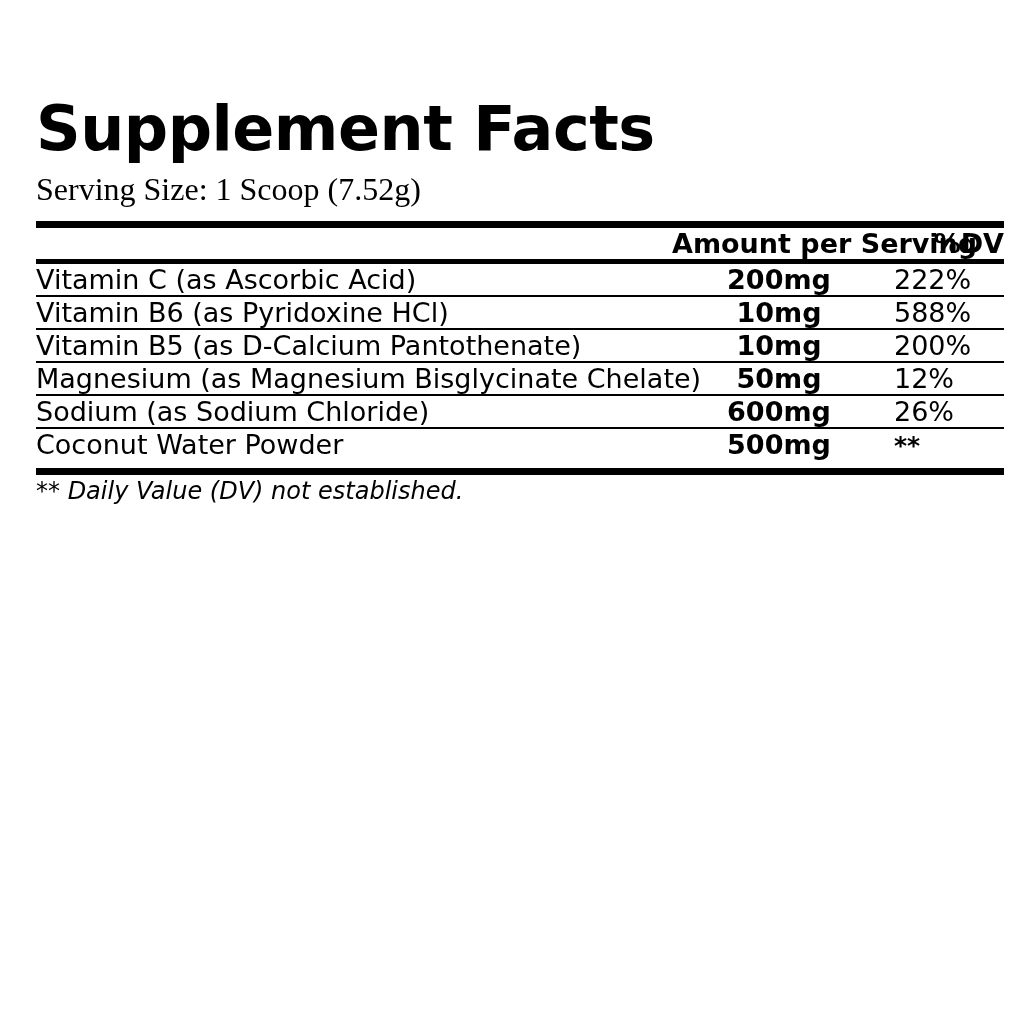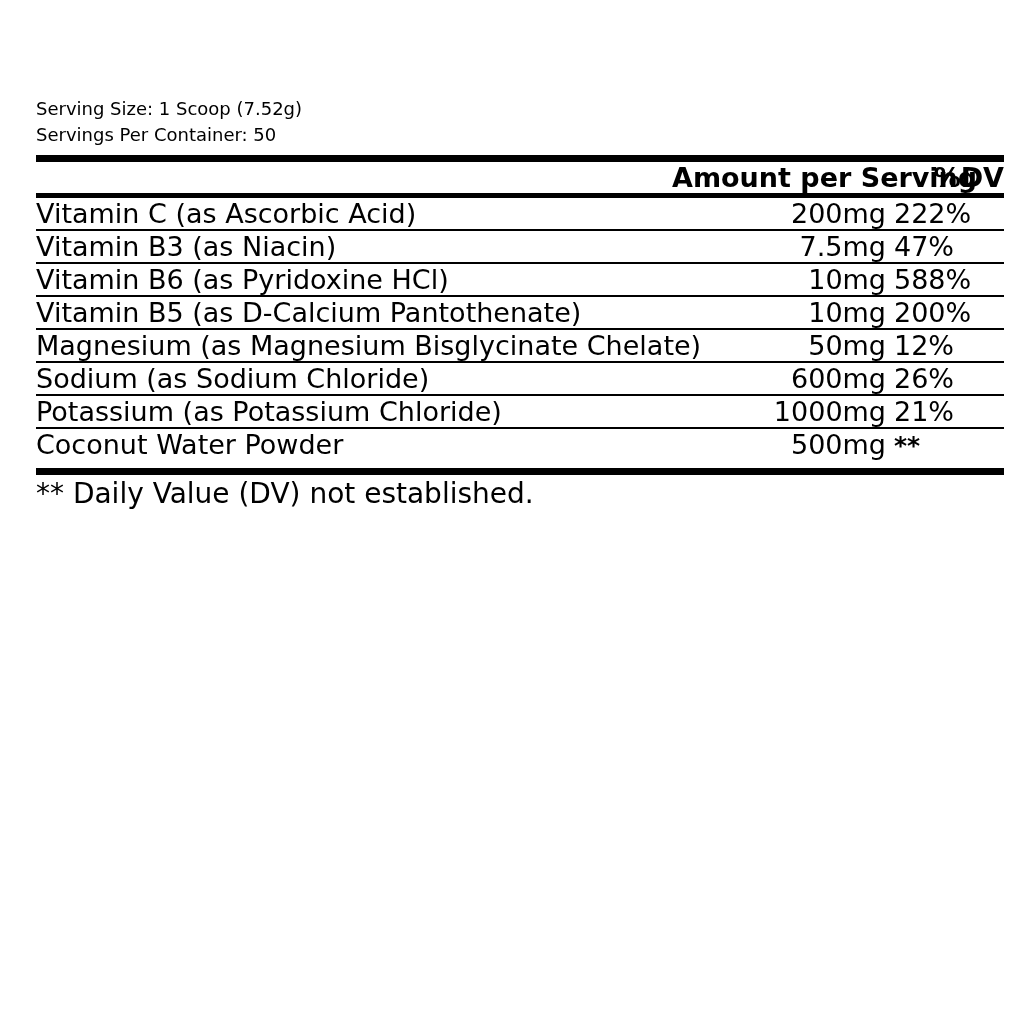--- a/index.html
+++ b/index.html
@@ -21,23 +21,24 @@
     width: 968px;
   }
   .title {
     font-size: 62px;
     font-weight: 700;
     letter-spacing: -0.5px;
     line-height: 1.05;
     margin: 0 0 6px 0;
   }
   .serving-line {
-    font-size: 18px;
+    font-size: 32px;
     line-height: 1.42;
     white-space: nowrap;
+    font-family: Liberation Serif, serif;
   }
   .rule-thick {
     height: 7px;
     background: #000;
     margin-top: 8px;
   }
   .rule-med {
     height: 5px;
     background: #000;
   }
@@ -64,38 +65,39 @@
   .head-row th.amt-head { padding-right: 8px; }
   .row td {
     font-size: 27px;
     font-weight: 400;
     padding: 9px 0 9px 0;
     white-space: nowrap;
     border-top: 2px solid #000;
   }
   .row:first-child td { border-top: none; }
   .row td.name { text-align: left; margin-left: 21px; }
-  .row td.amt  { text-align: right; padding-right: 8px; }
+  .row td.amt  { text-align: center; padding-right: 8px; font-weight: bold; }
   .row td.dv   { }
   .row td.dv.sym { font-weight: 700; font-size: 25px; }
 
   .footnote {
-    font-size: 28px;
+    font-size: 24px;
     padding-top: 2px;
     white-space: nowrap;
+    font-style: italic;
   }
 </style>
 </head>
 <body>
 
 <div class="panel">
 
+  <div class="title">Supplement Facts</div>
 
   <div class="serving-line">Serving Size: 1 Scoop (7.52g)</div>
-  <div class="serving-line">Servings Per Container: 50</div>
 
   <div class="rule-thick"></div>
 
   <table class="facts">
     <colgroup>
       <col class="col-name">
       <col class="col-amt">
       <col class="col-dv">
     </colgroup>
     <thead>
@@ -115,50 +117,40 @@
       <col class="col-amt">
       <col class="col-dv">
     </colgroup>
     <tbody>
       <tr class="row">
         <td class="name">Vitamin C (as Ascorbic Acid)</td>
         <td class="amt">200mg</td>
         <td class="dv">222%</td>
       </tr>
       <tr class="row">
-        <td class="name">Vitamin B3 (as Niacin)</td>
-        <td class="amt">7.5mg</td>
-        <td class="dv">47%</td>
-      </tr>
-      <tr class="row">
         <td class="name">Vitamin B6 (as Pyridoxine HCl)</td>
         <td class="amt">10mg</td>
         <td class="dv">588%</td>
       </tr>
       <tr class="row">
         <td class="name">Vitamin B5 (as D-Calcium Pantothenate)</td>
         <td class="amt">10mg</td>
         <td class="dv">200%</td>
       </tr>
       <tr class="row">
         <td class="name">Magnesium (as Magnesium Bisglycinate Chelate)</td>
         <td class="amt">50mg</td>
         <td class="dv">12%</td>
       </tr>
       <tr class="row">
         <td class="name">Sodium (as Sodium Chloride)</td>
         <td class="amt">600mg</td>
         <td class="dv">26%</td>
       </tr>
       <tr class="row">
-        <td class="name">Potassium (as Potassium Chloride)</td>
-        <td class="amt">1000mg</td>
-        <td class="dv">21%</td>
-      </tr>
-      <tr class="row">
         <td class="name">Coconut Water Powder</td>
         <td class="amt">500mg</td>
         <td class="dv sym">**</td>
       </tr>
     </tbody>
   </table>
 
   <div class="rule-thick"></div>
 
   <div class="footnote">** Daily Value (DV) not established.</div>

